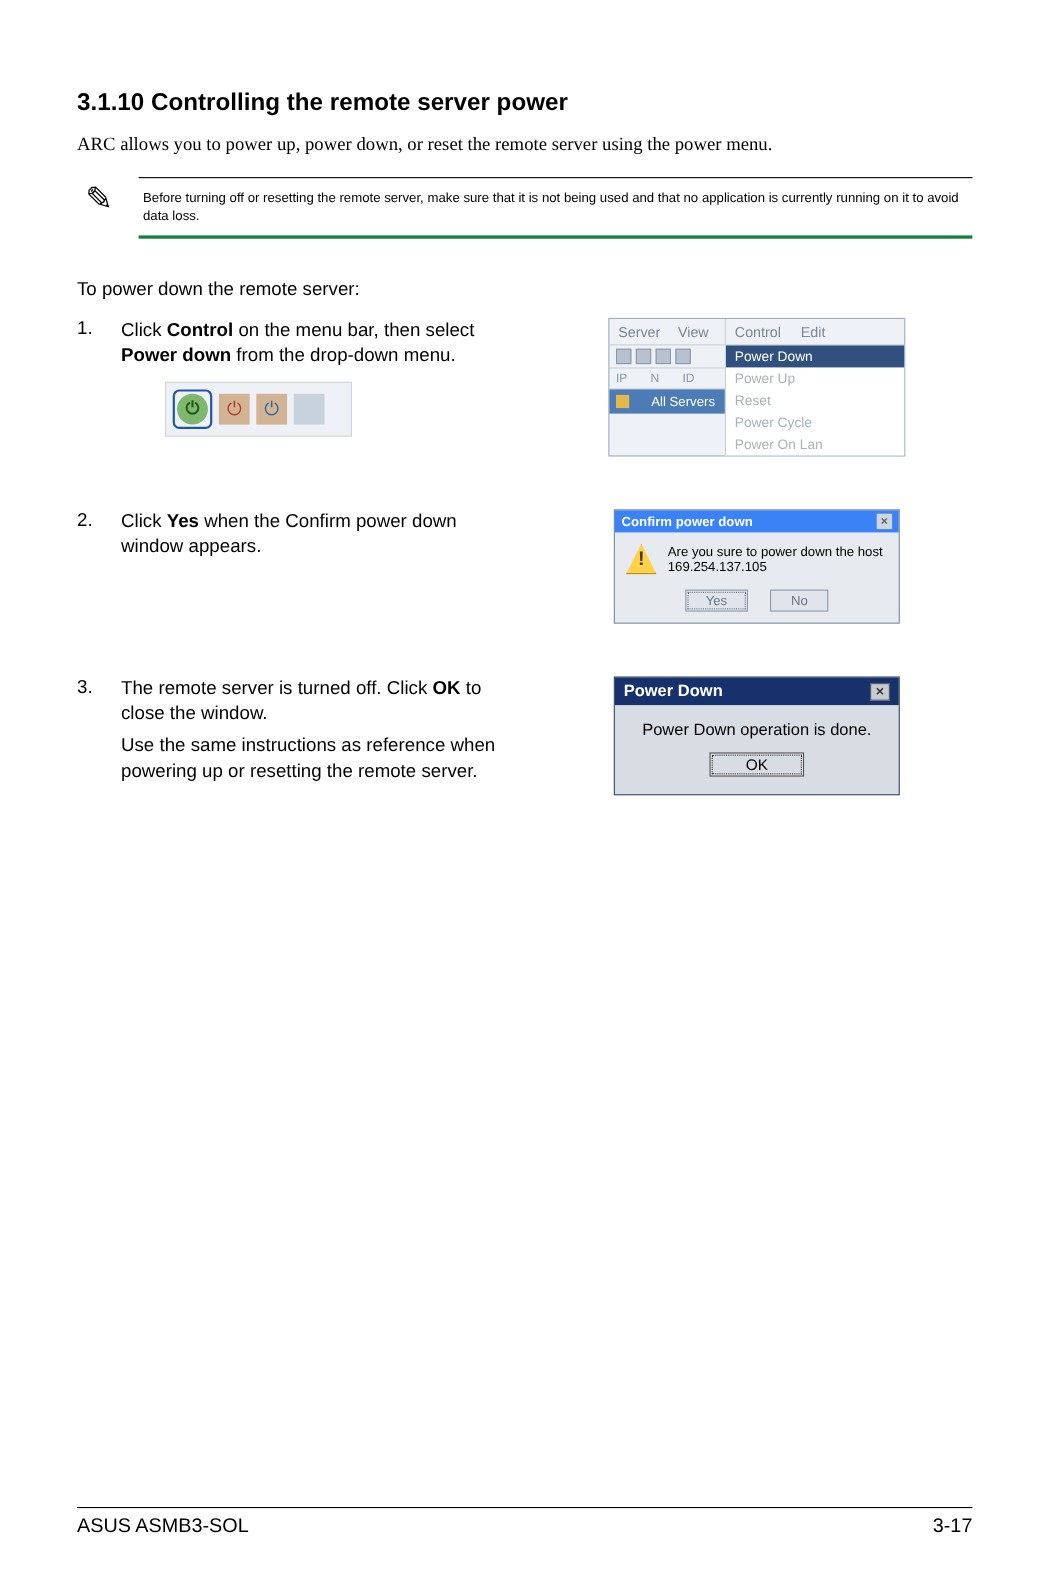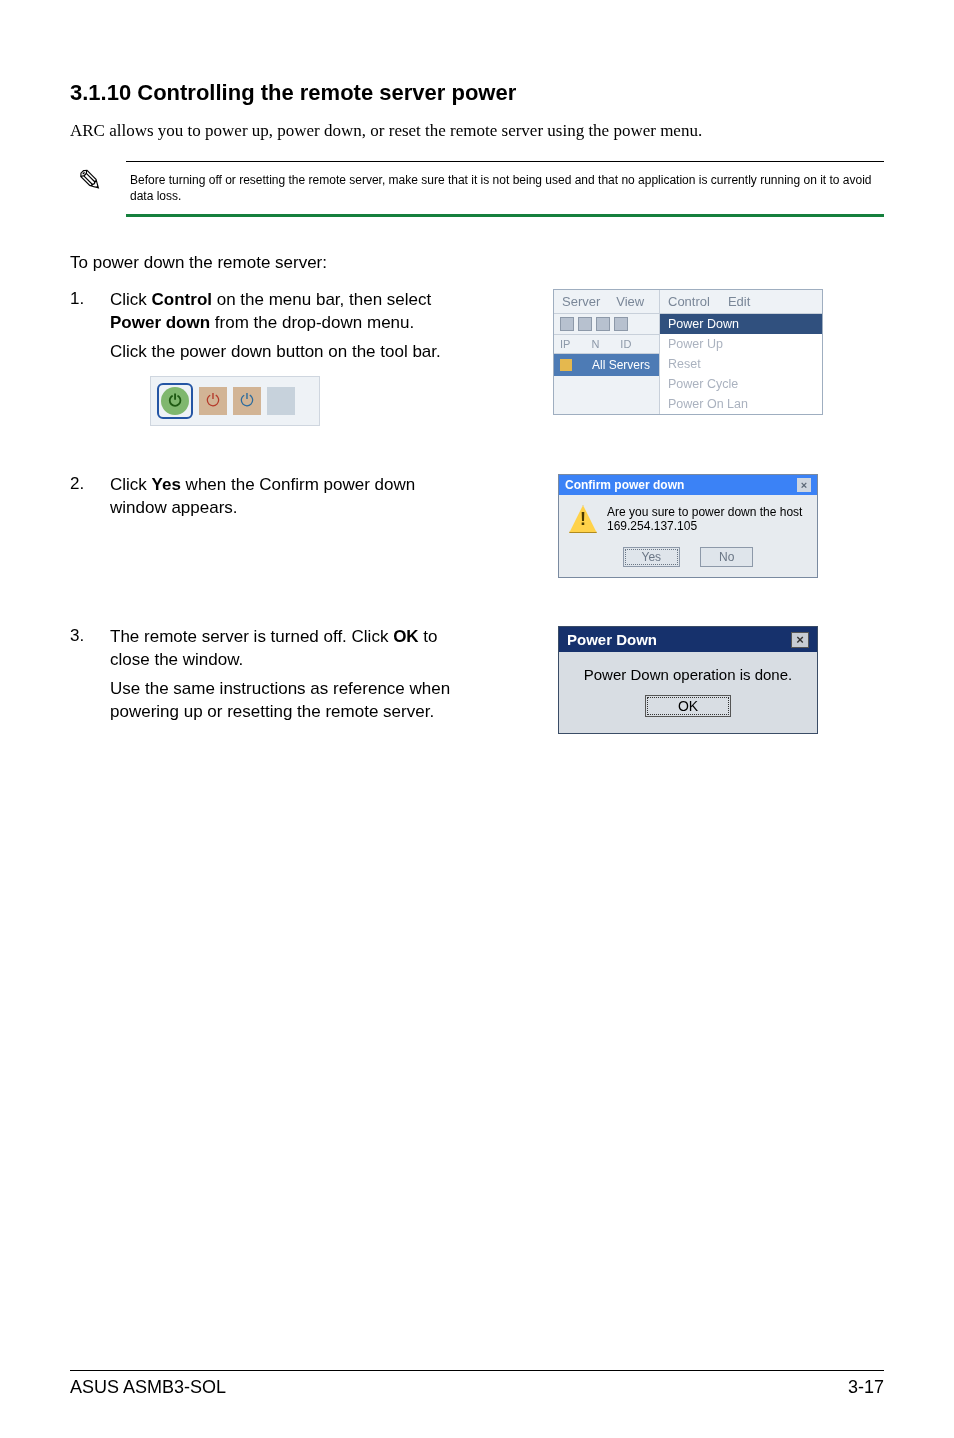--- a/index.html
+++ b/index.html
@@ -261,21 +261,20 @@
   <div class="note-box">Before turning off or resetting the remote server, make sure that it is not being used and that no application is currently running on it to avoid data loss.</div>
 </div>
 
 <div class="subintro">To power down the remote server:</div>
 
 <div class="step-row">
   <div class="step-left">
     <div class="step-num">1.</div>
     <div class="step-text">
       <p>Click <b>Control</b> on the menu bar, then select <b>Power down</b> from the drop-down menu.</p>
-      <p>Click the power down button on the tool bar.</p>
 
       <div class="tool-shot">
         <span class="tool-frame">
           <span class="circle-ico ico-green">⏻</span>
         </span>
         <span class="ico-red1">⏻</span>
         <span class="ico-red2">⏻</span>
         <span class="ico-gray"></span>
       </div>
     </div>

